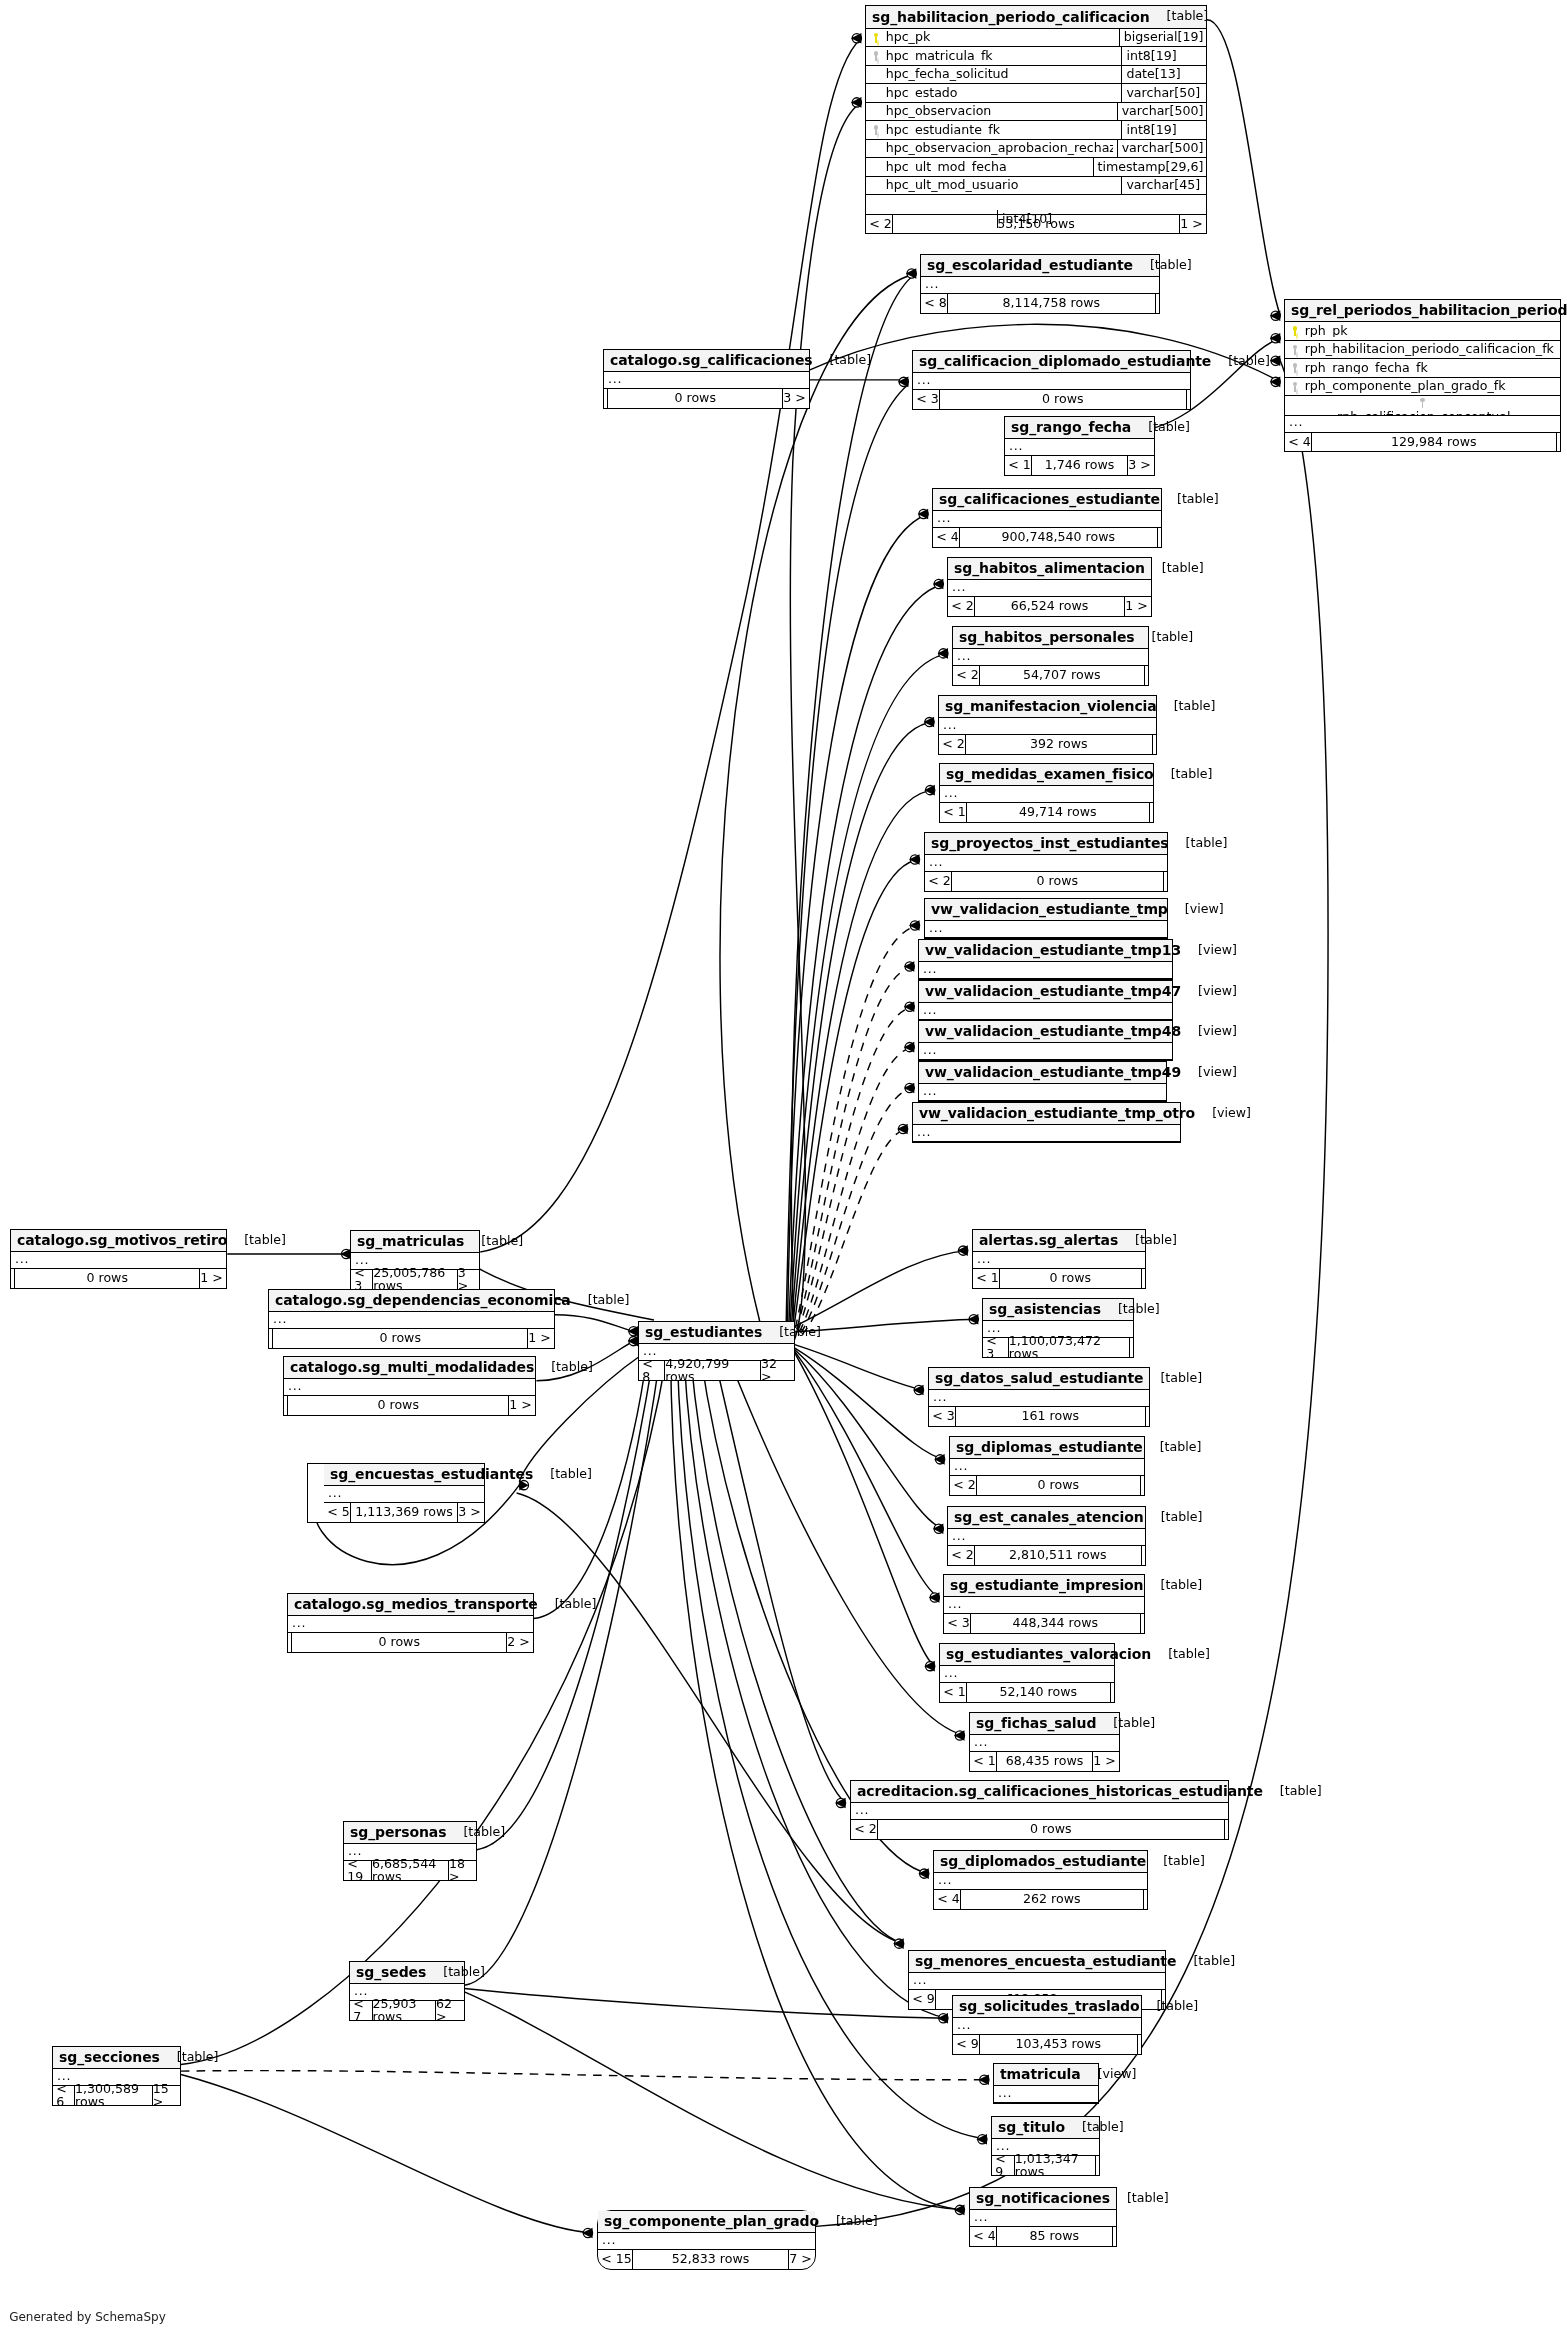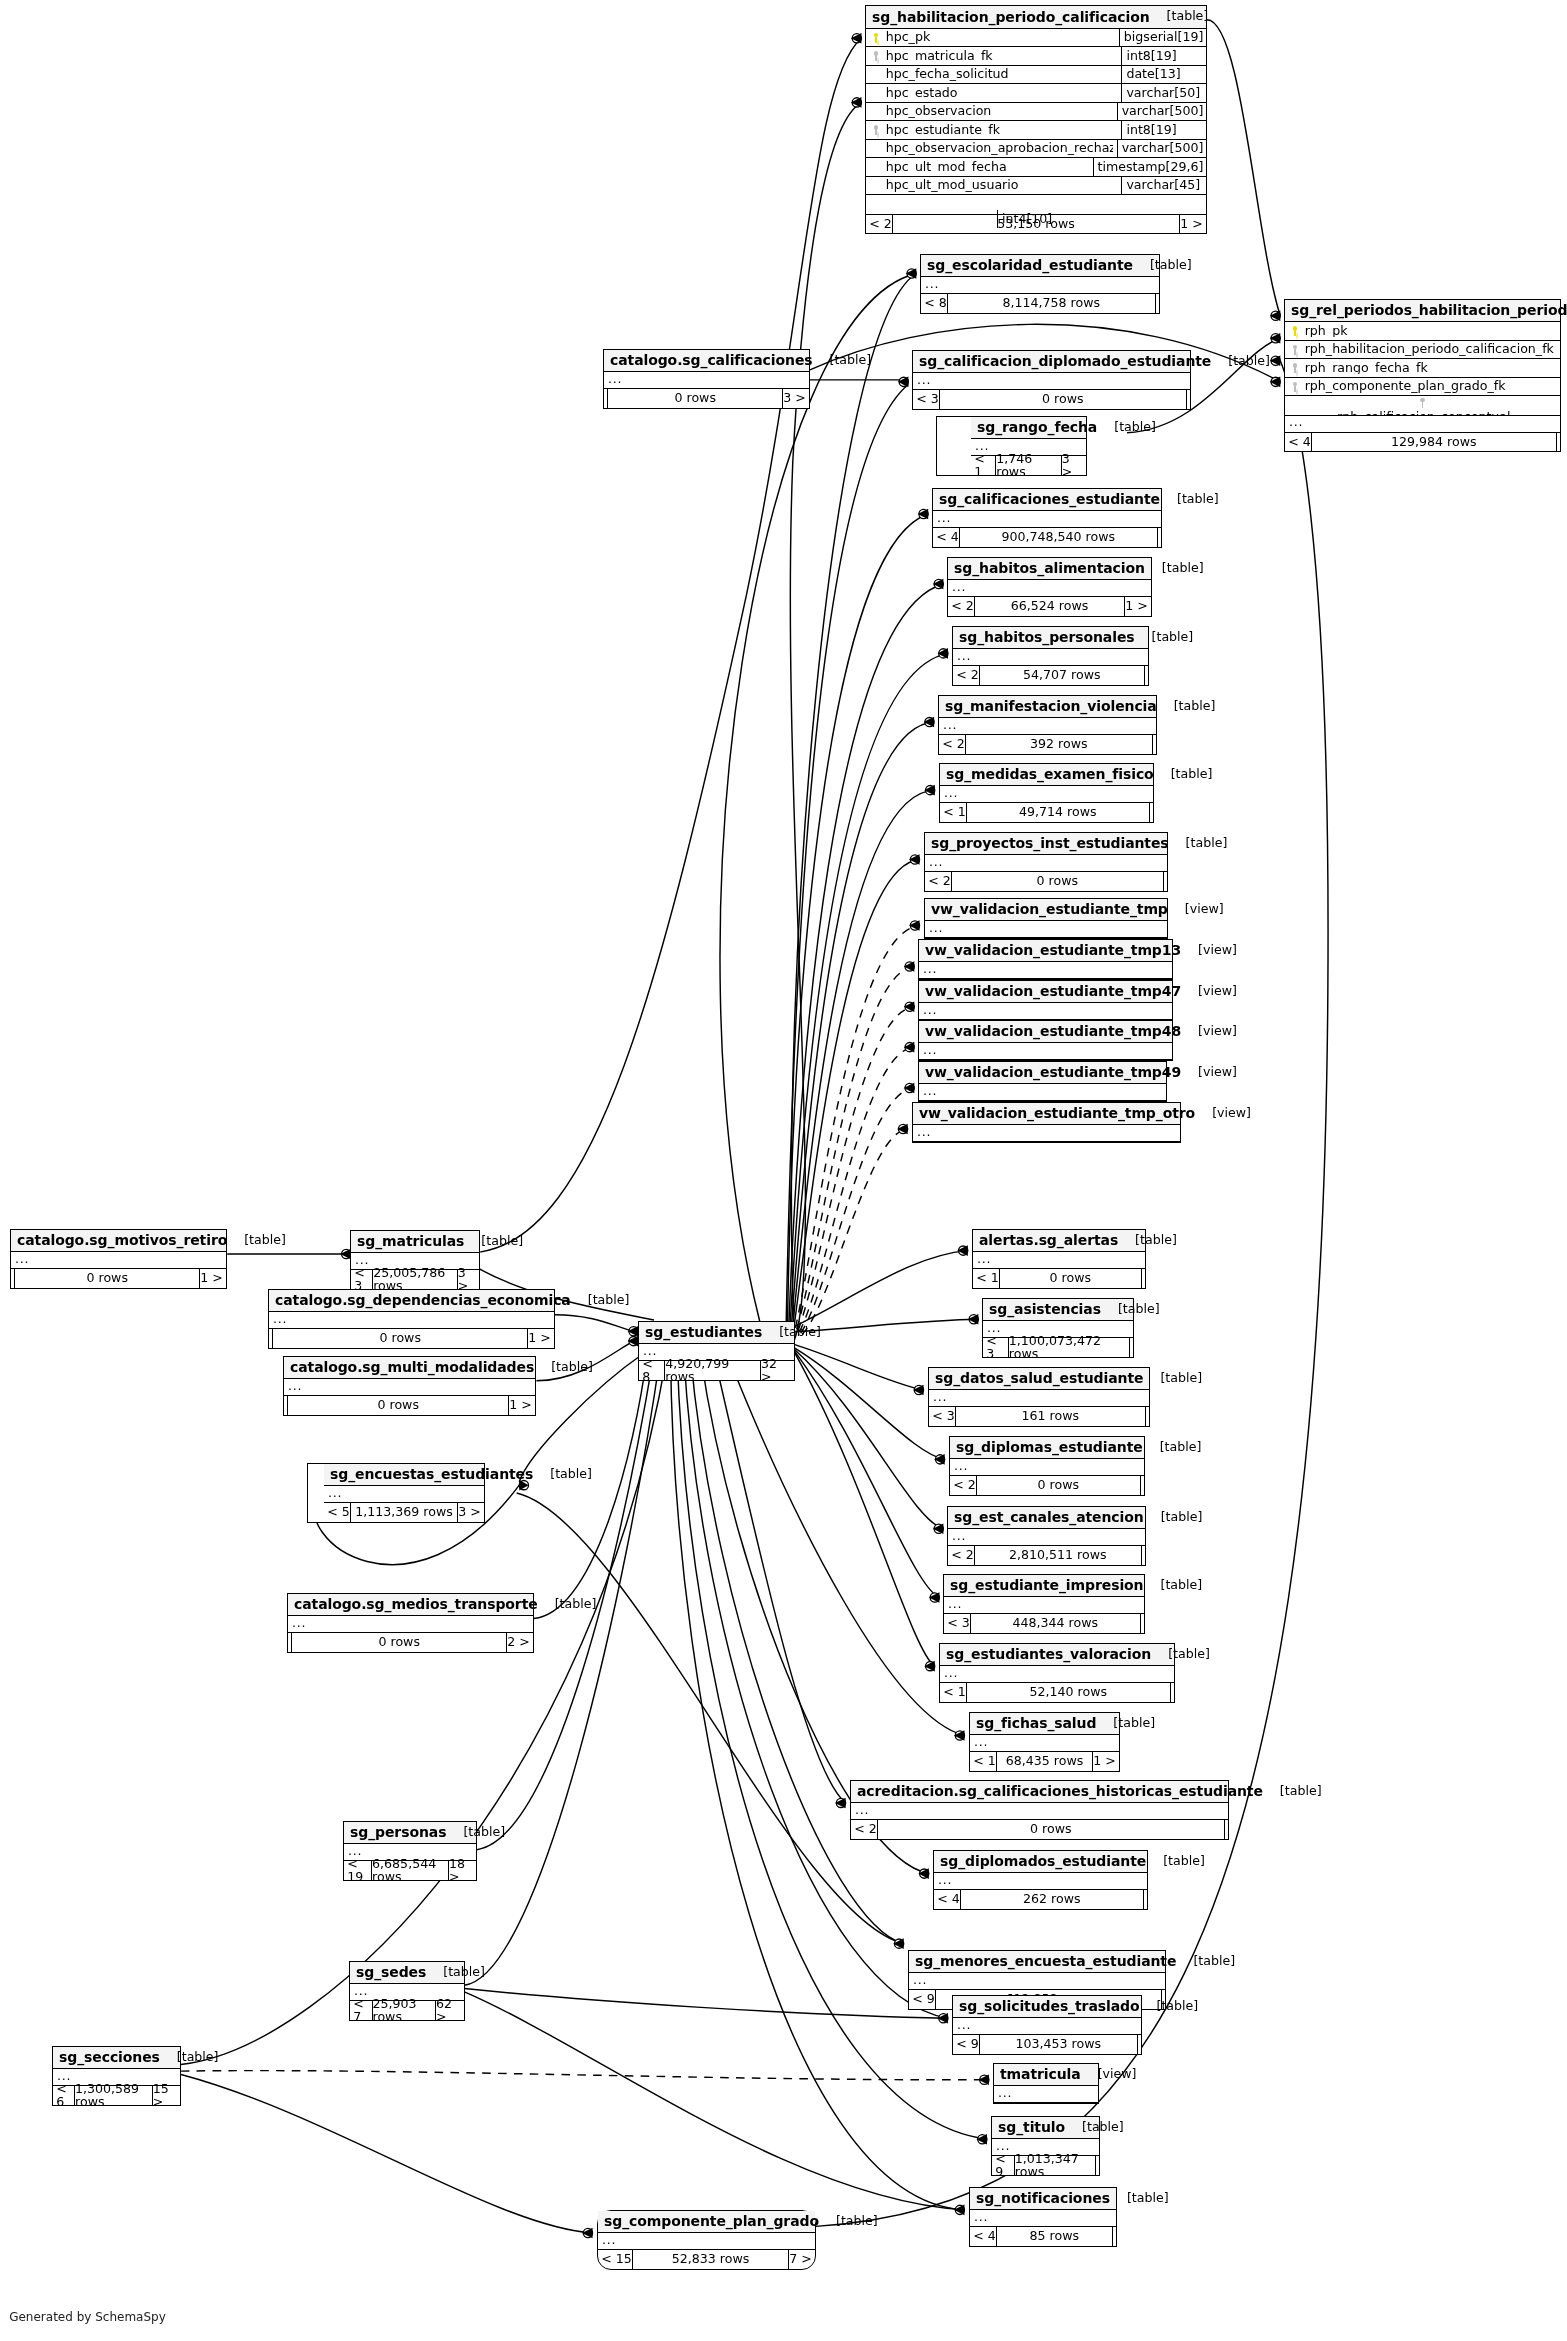--- a/index.html
+++ b/index.html
@@ -473,21 +473,21 @@
           <span class="tname">sg_calificacion_diplomado_estudiante</span>
           <span class="ttype">[table]</span>
         </div>
         <div class="ellipsis">...</div>
         <div class="foot">
           <div class="fl">&lt; 3</div>
           <div class="fc">0 rows</div>
           <div class="fr"></div>
         </div>
       </div>
-      <div class="node" style="left: 936px; top: 416px; width: 151px; padding-left: 34px;">
+      <div class="node" style="left: 1004px; top: 416px; width: 151px;">
         <div class="hdr">
           <span class="tname">sg_rango_fecha</span>
           <span class="ttype">[table]</span>
         </div>
         <div class="ellipsis">...</div>
         <div class="foot">
           <div class="fl">&lt; 1</div>
           <div class="fc">1,746 rows</div>
           <div class="fr">3 &gt;</div>
         </div>
@@ -755,21 +755,21 @@
           <span class="tname">catalogo.sg_medios_transporte</span>
           <span class="ttype">[table]</span>
         </div>
         <div class="ellipsis">...</div>
         <div class="foot">
           <div class="fl"></div>
           <div class="fc">0 rows</div>
           <div class="fr">2 &gt;</div>
         </div>
       </div>
-      <div class="node" style="left: 939px; top: 1643px; width: 236px;">
+      <div class="node" style="left: 939px; top: 1643px; width: 176px;">
         <div class="hdr">
           <span class="tname">sg_estudiantes_valoracion</span>
           <span class="ttype">[table]</span>
         </div>
         <div class="ellipsis">...</div>
         <div class="foot">
           <div class="fl">&lt; 1</div>
           <div class="fc">52,140 rows</div>
           <div class="fr"></div>
         </div>

